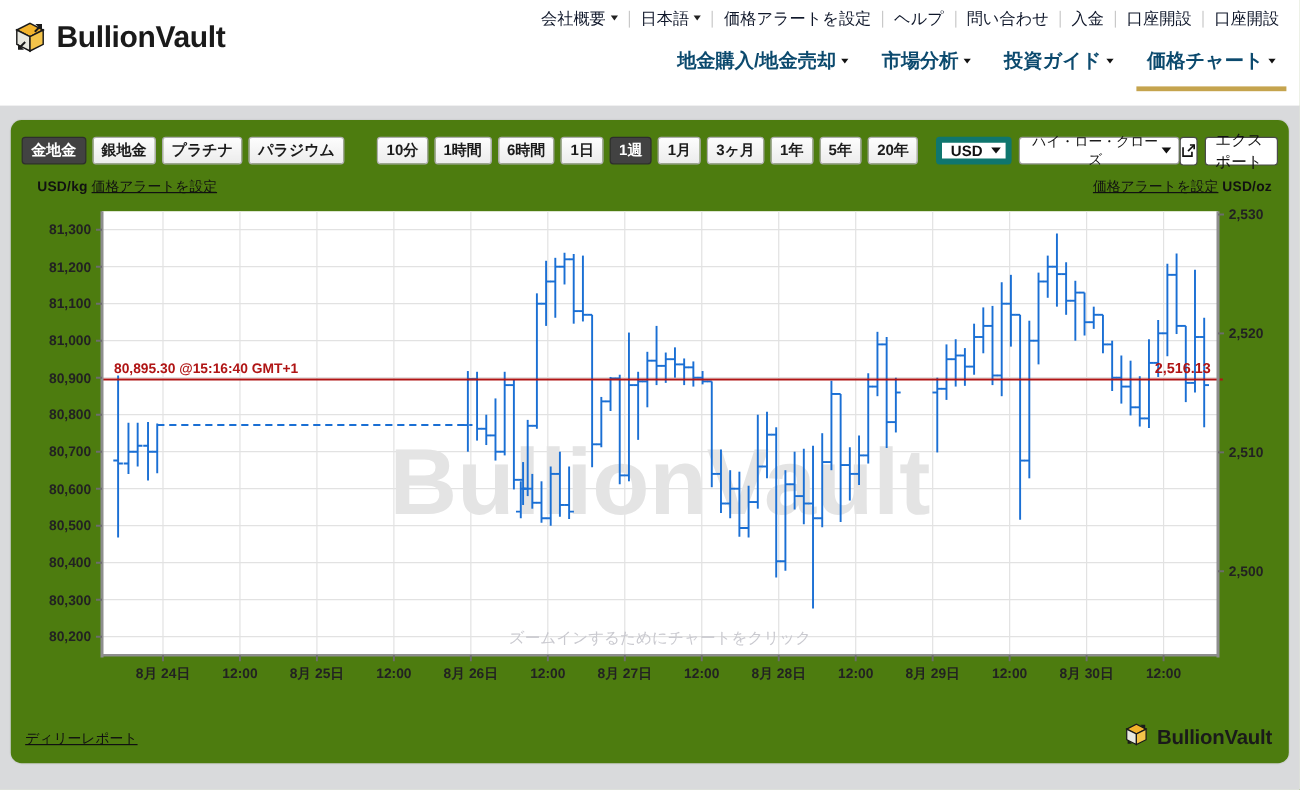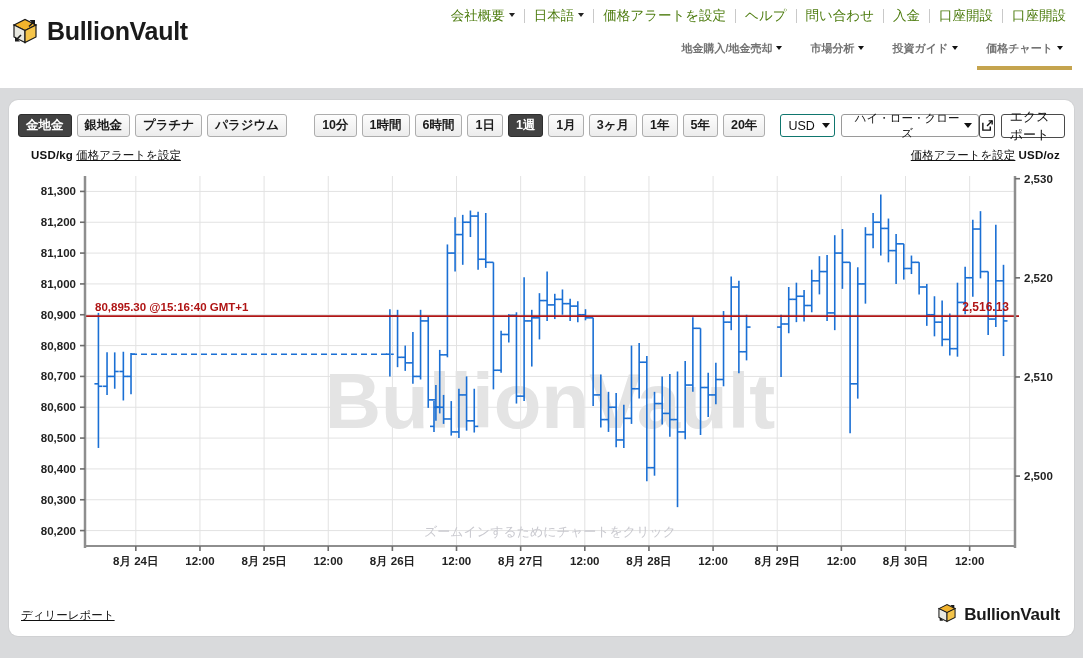--- a/index.html
+++ b/index.html
@@ -32,21 +32,21 @@
     color: #1a1a1a;
     letter-spacing: -0.3px;
     line-height: 1;
   }
 
   .utilnav {
     position: absolute;
     right: 8px; top: 4px;
     display: flex; align-items: center;
     font-size: 13.5px;
-    color: #4d7c0f;
+    color: #0f172a;
     justify-content: flex-end;
   }
   .utilnav .u-item {
     padding: 3px 9px;
     white-space: nowrap;
     cursor: pointer;
     position: relative;
   }
   .utilnav .u-sep {
     width: 1px; height: 14px;
@@ -59,23 +59,23 @@
     border-right: 3.5px solid transparent;
     border-top: 4.5px solid #222;
     vertical-align: middle;
     position: relative; top: -1px;
   }
 
   .mainnav {
     position: absolute;
     right: 6px; top: 38px;
     display: flex; align-items: flex-start;
-    font-size: 11px;
+    font-size: 16px;
     font-weight: bold;
-    color: #737373;
+    color: #0c4a6e;
   }
   .mainnav .m-item {
     padding: 3px 14px 14px 14px;
     white-space: nowrap;
     cursor: pointer;
     position: relative;
   }
   .mainnav .m-item.active::after {
     content: "";
     position: absolute;
@@ -92,21 +92,21 @@
     top: 88px; left: 0;
     width: 1083px; height: 570px;
     background: #d9dadc;
   }
 
   
   .panel {
     position: absolute;
     left: 9px; top: 12px;
     width: 1065px; height: 536px;
-    background: #ffffff;
+    background: #4d7c0f;
     border-radius: 9px;
     box-shadow: 0 0 0 1px rgba(0,0,0,0.04);
     padding-left: 44px;
   }
 
   
   .toolbar {
     position: absolute;
     left: 0; top: 0;
     width: 100%; height: 42px;
@@ -135,25 +135,25 @@
     border-color: #2e2e2e;
     color: #ffffff;
   }
   .btn.gap { margin-left: 22px; }
 
   .sel-ccy {
     height: 23px;
     margin-left: 10px;
     margin-right: 6px;
     padding: 0 4px 0 7px;
-    border: 1px solid #0f766e;
+    border: 5px solid #0f766e;
     border-radius: 3px;
     background: #fff;
     font-size: 12.5px;
-    font-weight: normal;
+    font-weight: bold;
     color: #111;
     display: inline-flex; align-items: center;
     cursor: pointer;
   }
   .sel-ccy .dd { margin-left: 7px; }
   .dd {
     display: inline-block;
     border-left: 4px solid transparent;
     border-right: 4px solid transparent;
     border-top: 5px solid #111;

